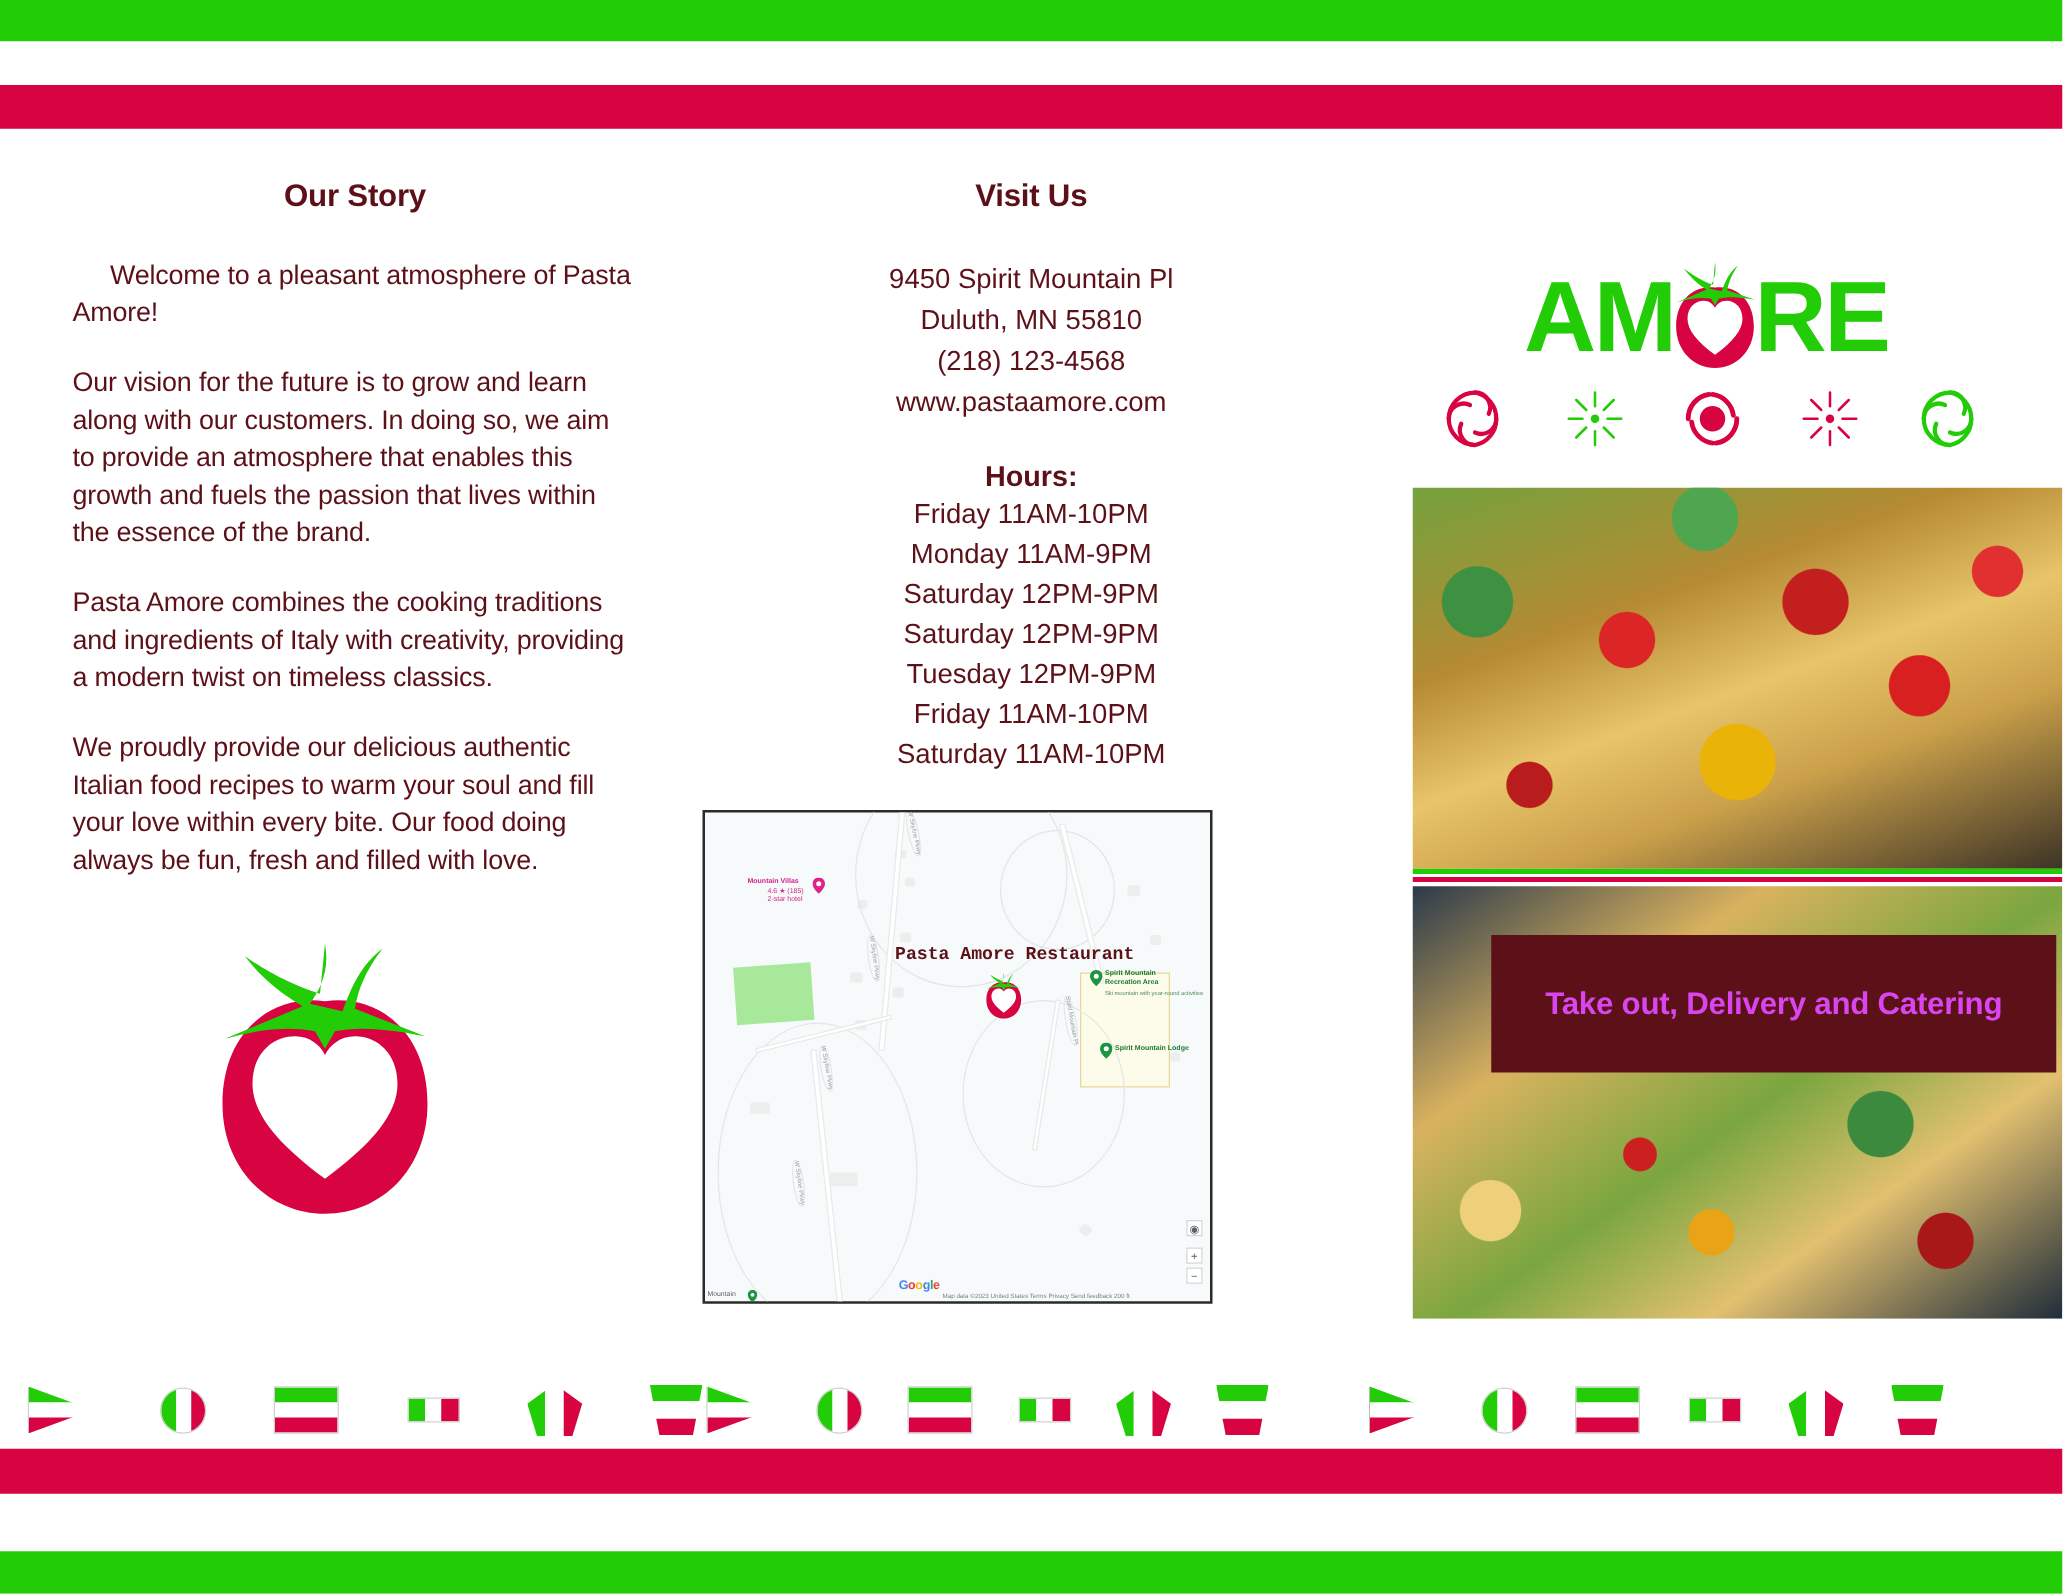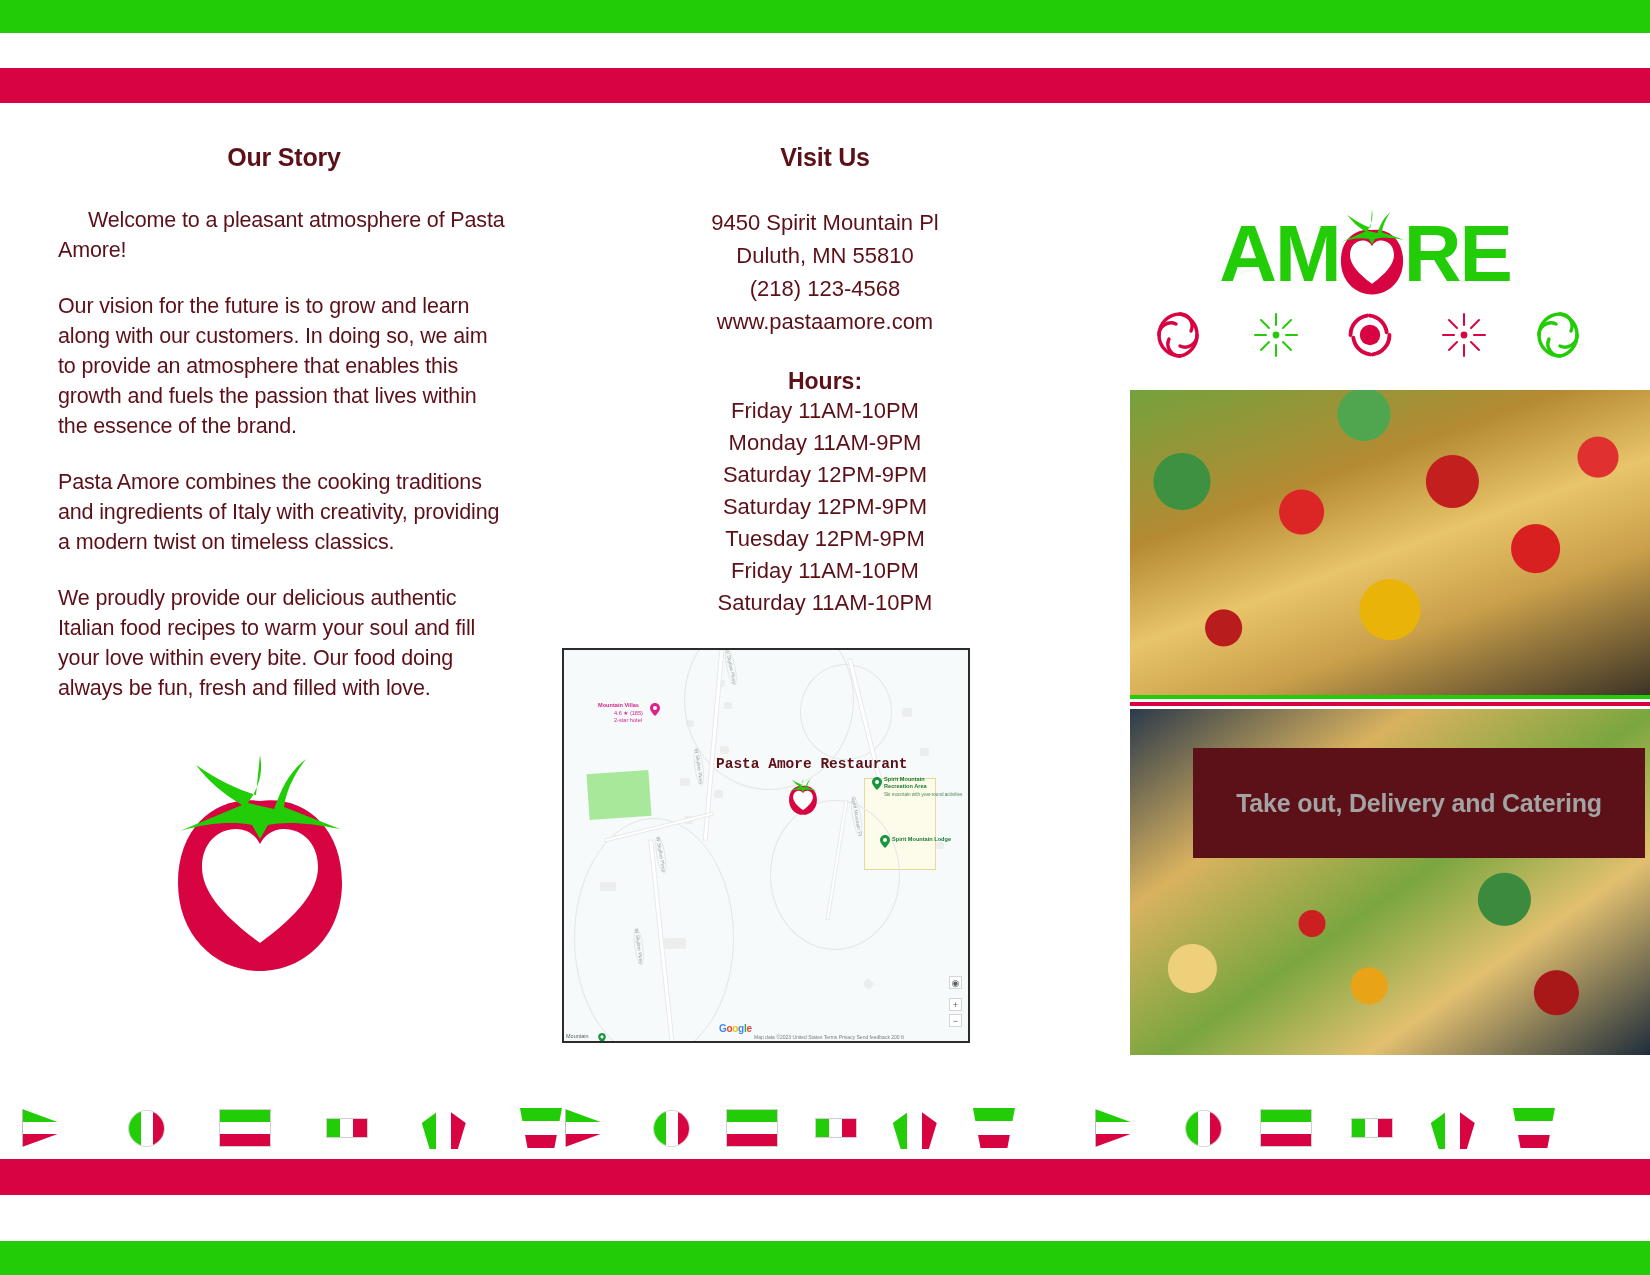--- a/index.html
+++ b/index.html
@@ -261,21 +261,21 @@
   .cta-banner {
     position: absolute;
     left: 103px; top: 645px;
     width: 452px; height: 110px;
     background: #5c1018;
     display: flex;
     align-items: center;
     justify-content: center;
   }
   .cta-banner-text {
-    color: #a3a3a3;
+    color: #d946ef;
     font-size: 25px;
     font-weight: bold;
     letter-spacing: -0.2px;
   }
 
   
   .flag-strip {
     position: absolute;
     left: 0; top: 1100px;
     width: 1650px; height: 56px;

